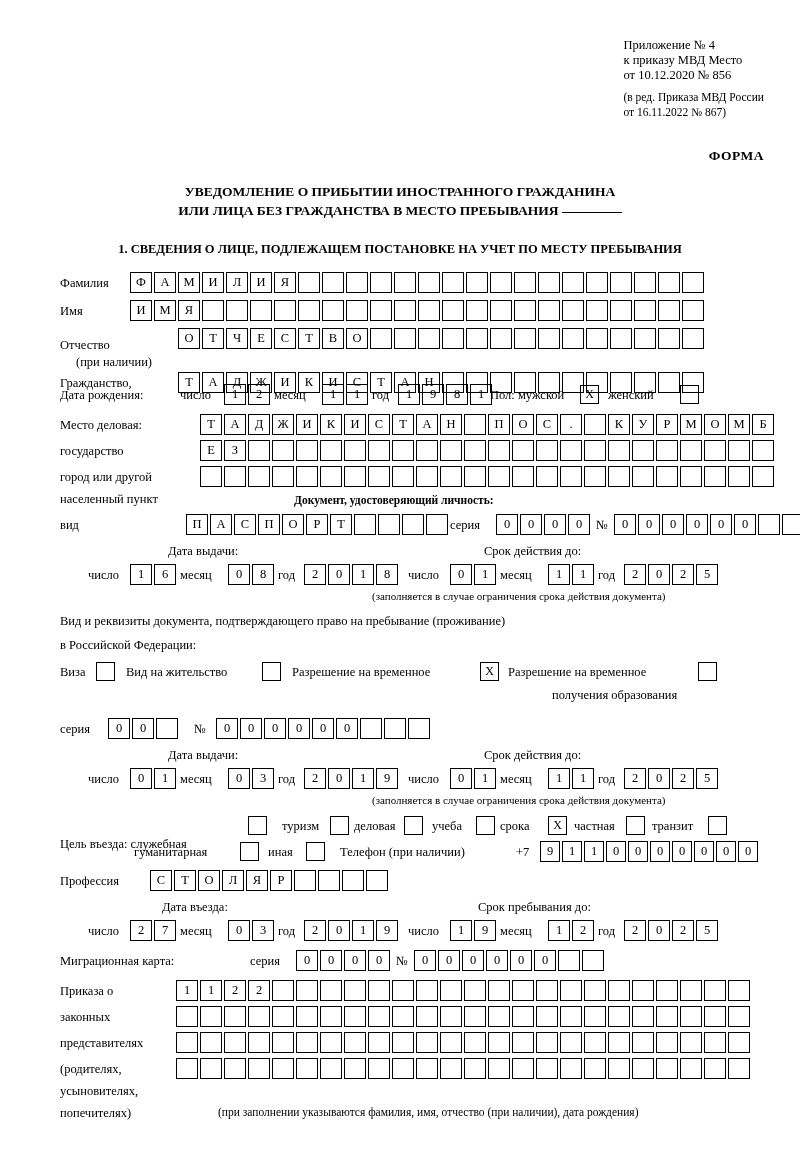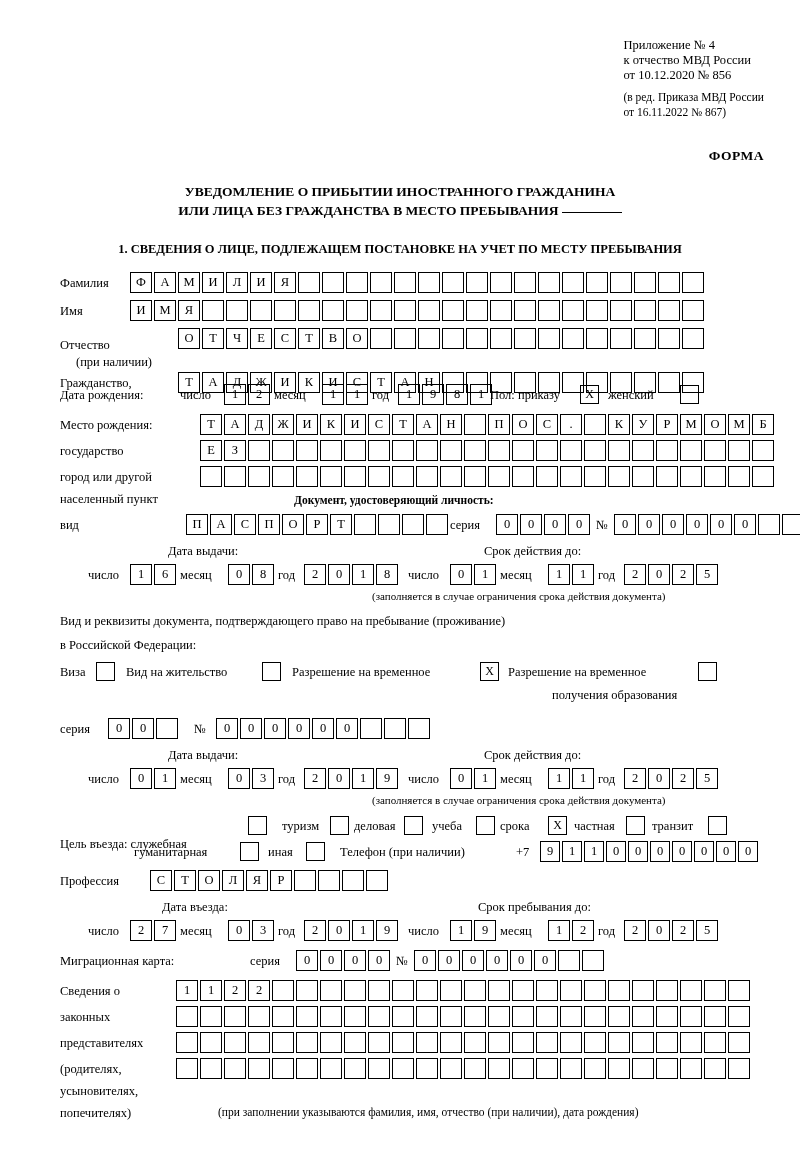--- a/index.html
+++ b/index.html
@@ -63,21 +63,21 @@
   }
   .note{font-size:11px;}
 </style>
 </head>
 <body>
 
 <div class="page">
 
   <div class="hdr">
     <div>Приложение № 4</div>
-    <div>к отчество МВД России</div>
+    <div>к приказу МВД Место</div>
     <div>от 10.12.2020 № 856</div>
     <div class="gap"></div>
     <div class="small">(в ред. Приказа МВД России</div>
     <div class="small">от 16.11.2022 № 867)</div>
   </div>
 
   <div class="forma">ФОРМА</div>
 
   <div class="title">
     <div>УВЕДОМЛЕНИЕ О ПРИБЫТИИ ИНОСТРАННОГО ГРАЖДАНИНА</div>
@@ -218,28 +218,28 @@
           <span class="cell">1</span>
           <span class="cell">1</span>
         </div>
       <span class="lbl" style="left:372px;top:4px">год</span>
       <div class="cells" id="cells-birth-year" style="left:398px;top:0">
           <span class="cell">1</span>
           <span class="cell">9</span>
           <span class="cell">8</span>
           <span class="cell">1</span>
         </div>
-      <span class="lbl" style="left:490px;top:4px">Пол: приказу</span>
+      <span class="lbl" style="left:490px;top:4px">Пол: мужской</span>
       <span class="box" style="position:absolute;left:580px;top:1px">X</span>
       <span class="lbl" style="left:608px;top:4px">женский</span>
       <span class="box" style="position:absolute;left:680px;top:1px"></span>
     </div>
 
     <div class="row" style="height:26px">
-      <span class="lbl" style="left:60px;top:4px">Место рождения:</span>
+      <span class="lbl" style="left:60px;top:4px">Место деловая:</span>
       <div class="cells" id="cells-birthplace-state" style="left:200px;top:0">
           <span class="cell">Т</span>
           <span class="cell">А</span>
           <span class="cell">Д</span>
           <span class="cell">Ж</span>
           <span class="cell">И</span>
           <span class="cell">К</span>
           <span class="cell">И</span>
           <span class="cell">С</span>
           <span class="cell">Т</span>
@@ -610,21 +610,21 @@
           <span class="cell">0</span>
           <span class="cell">0</span>
           <span class="cell">0</span>
           <span class="cell">0</span>
           <span class="cell"></span>
           <span class="cell"></span>
         </div>
     </div>
 
     <div class="row" style="height:26px">
-      <span class="lbl" style="left:60px;top:4px">Сведения о</span>
+      <span class="lbl" style="left:60px;top:4px">Приказа о</span>
       <div class="cells" id="cells-legal-1" style="left:176px;top:0">
           <span class="cell">1</span>
           <span class="cell">1</span>
           <span class="cell">2</span>
           <span class="cell">2</span>
           <span class="cell"></span>
           <span class="cell"></span>
           <span class="cell"></span>
           <span class="cell"></span>
           <span class="cell"></span>

